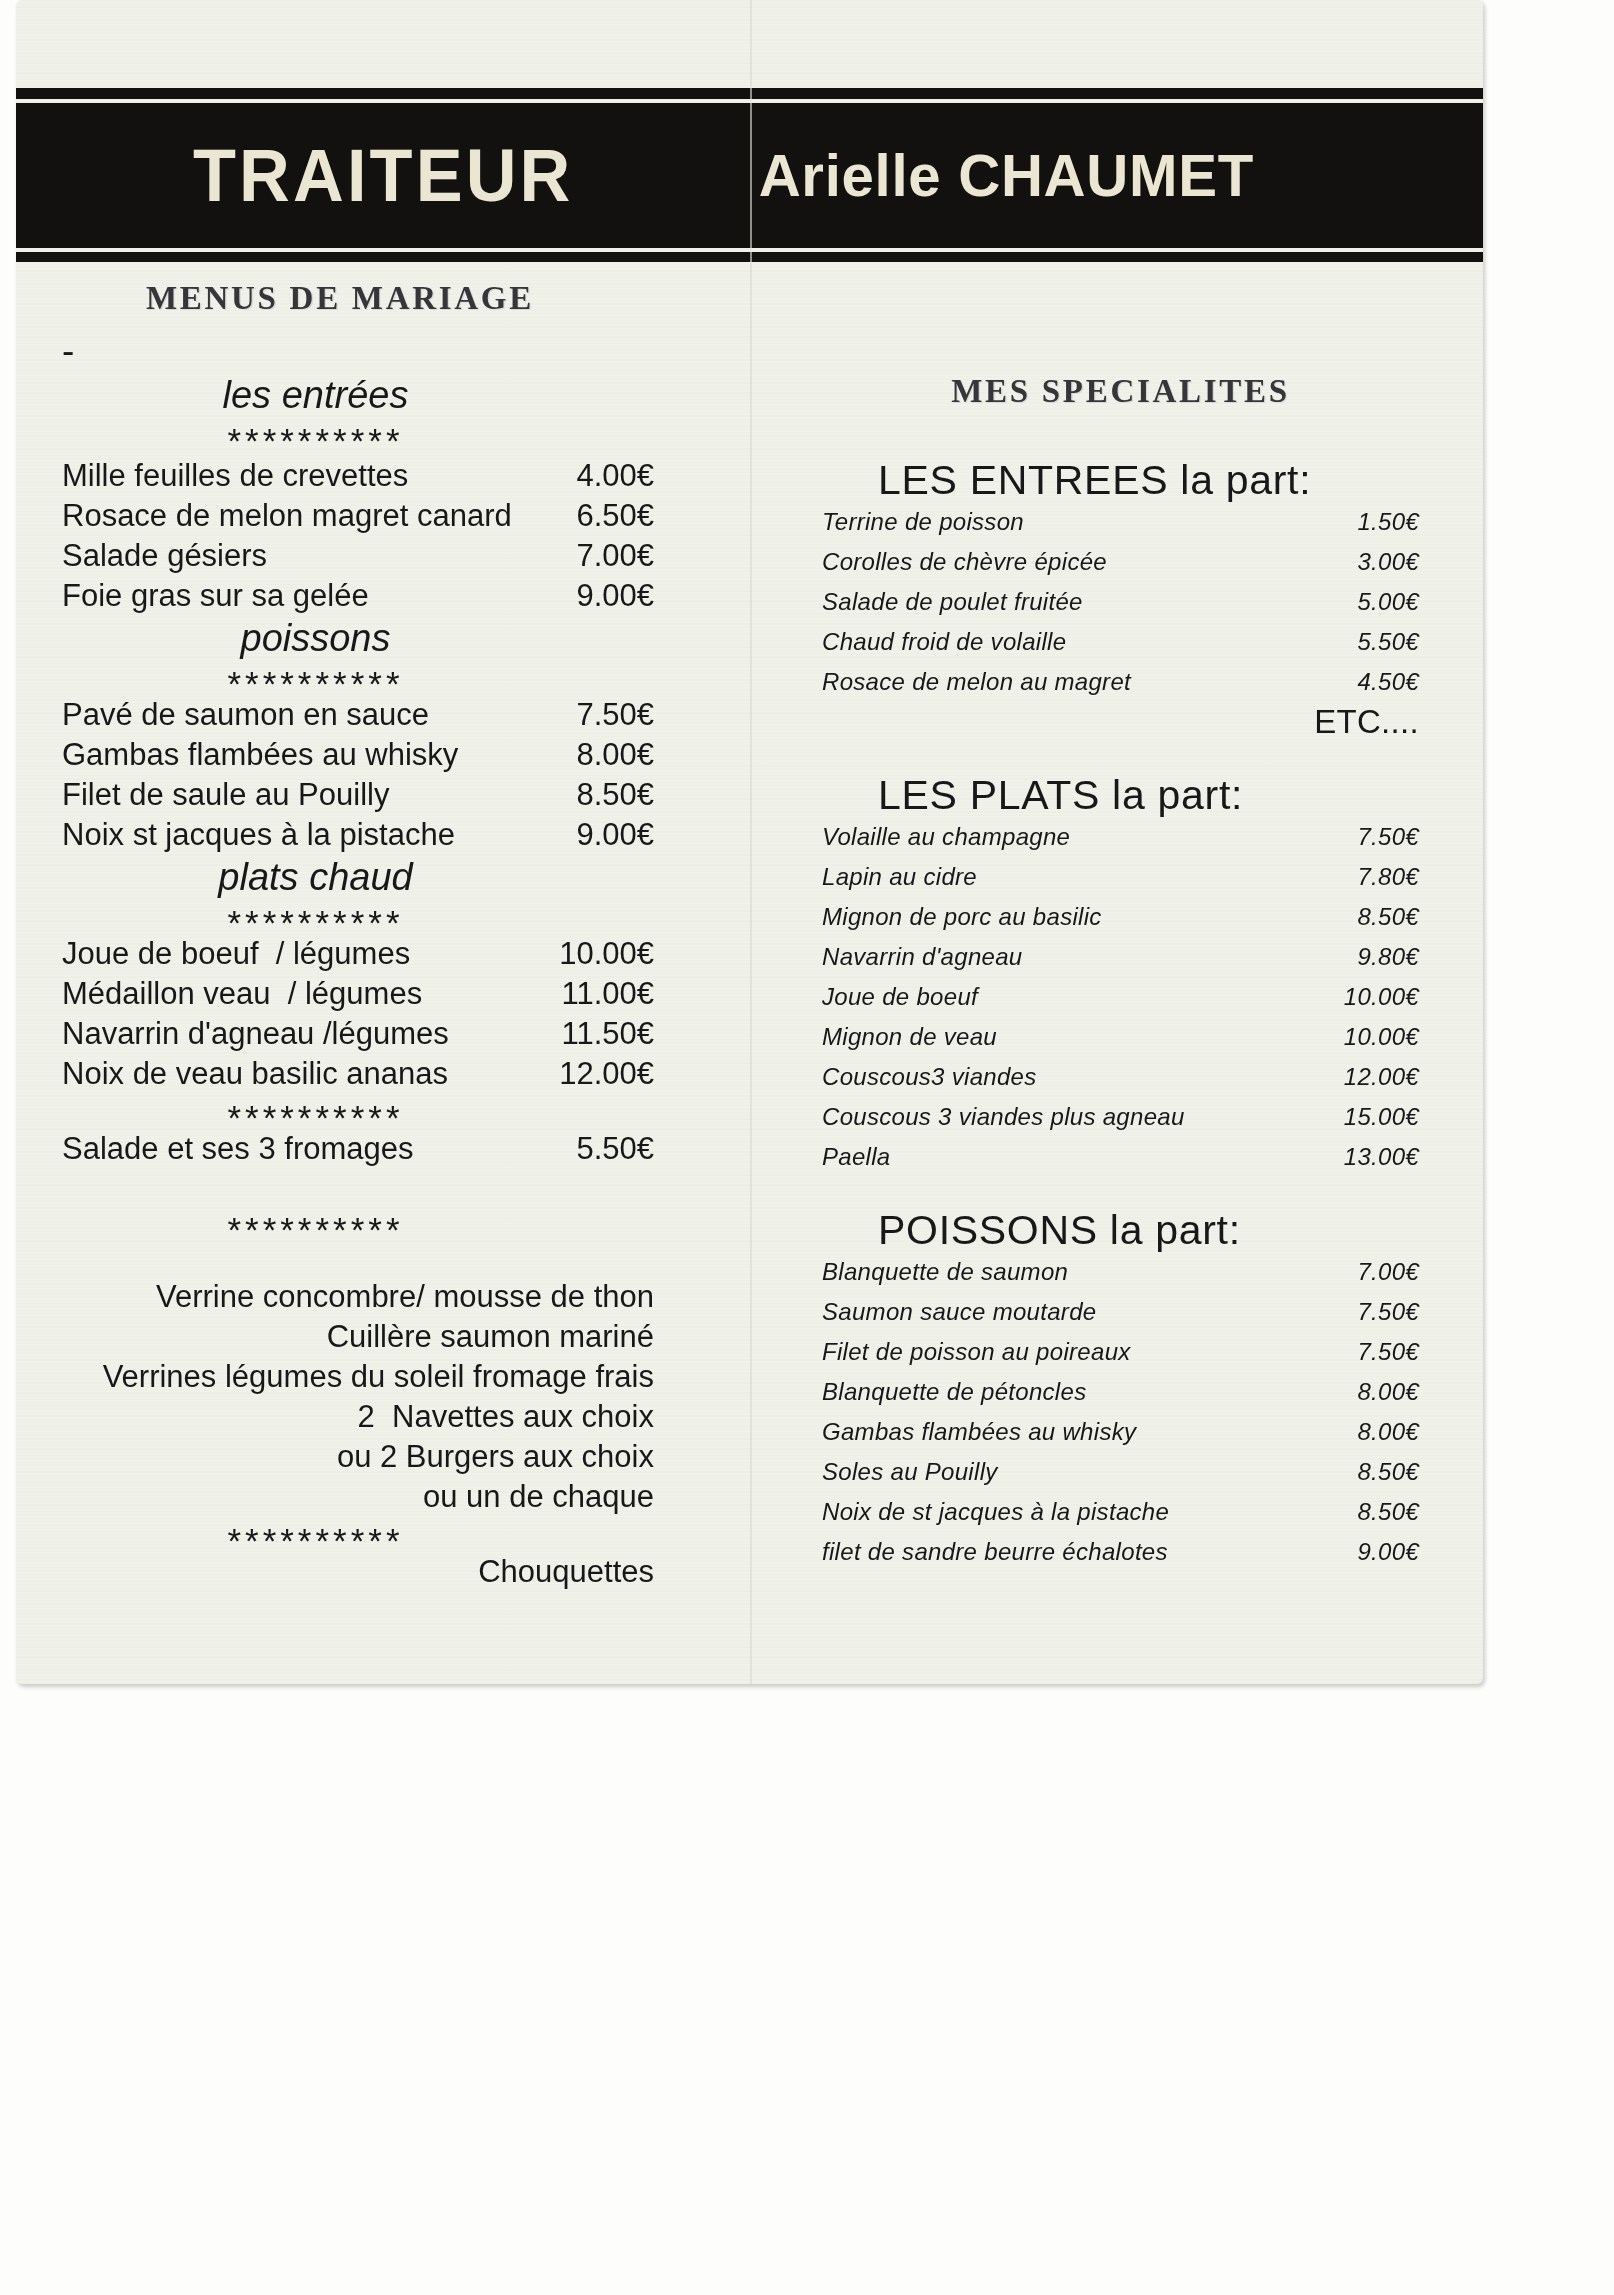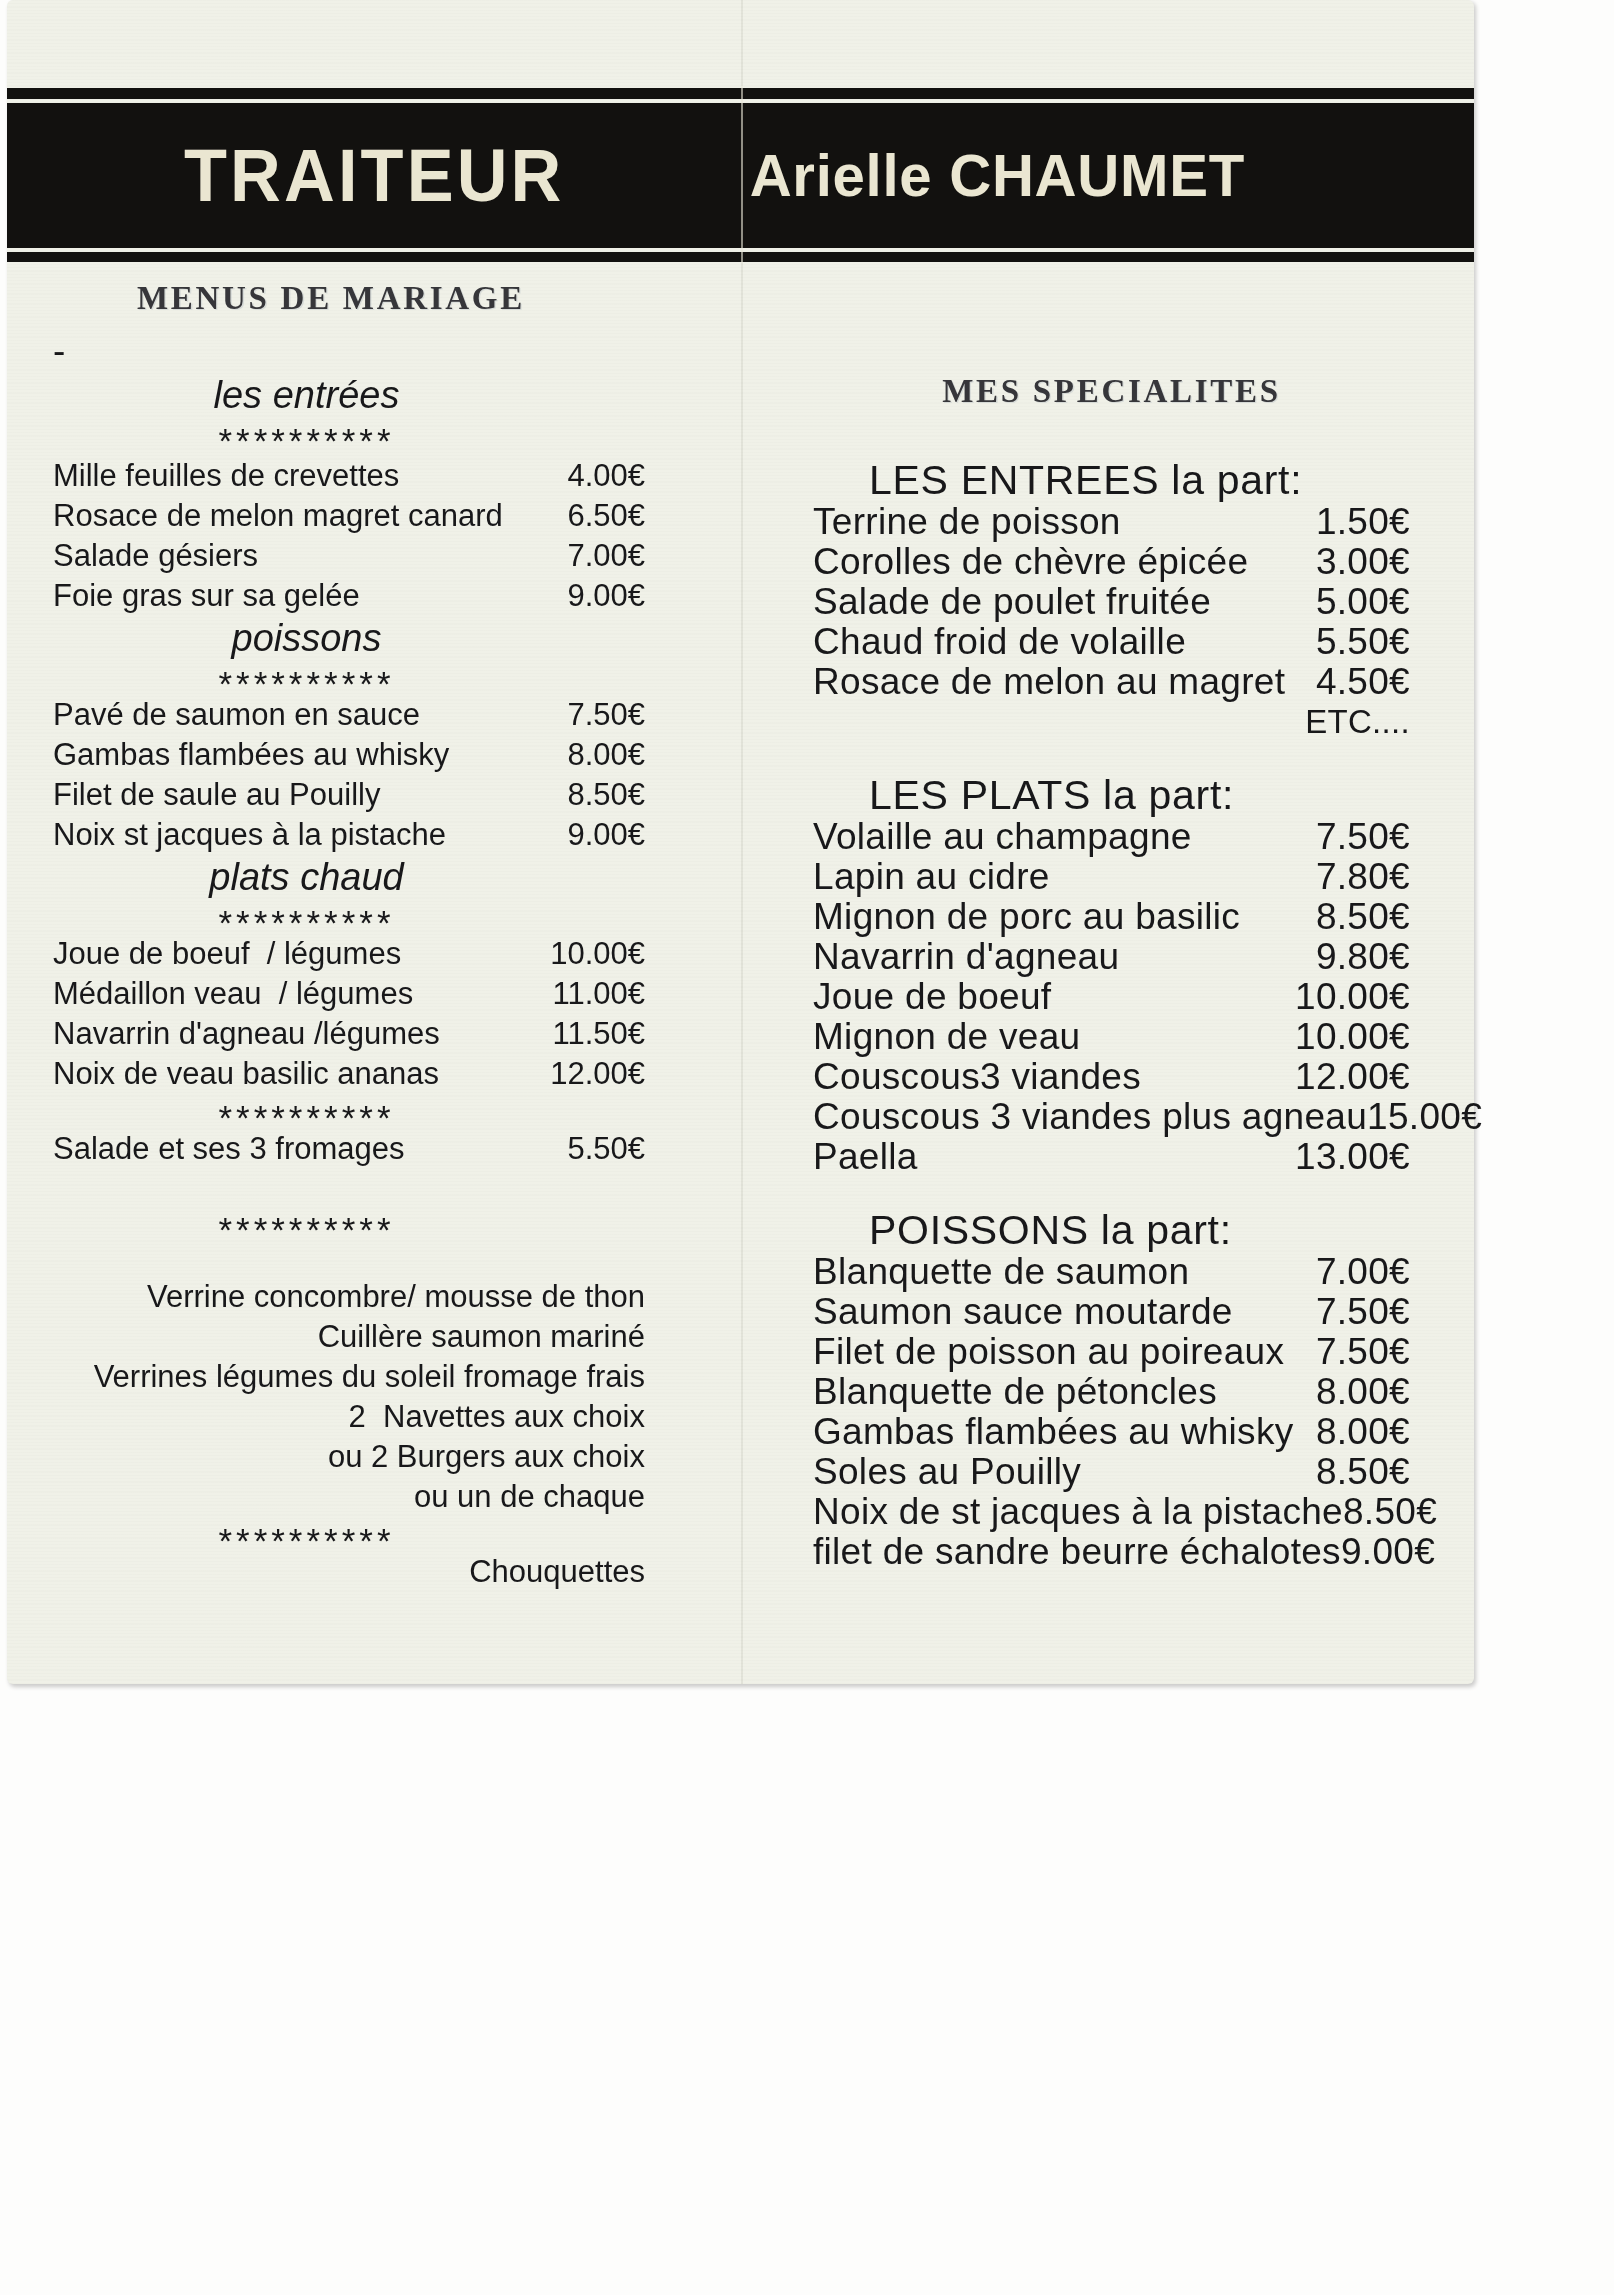--- a/index.html
+++ b/index.html
@@ -5,21 +5,21 @@
   html, body { margin: 0; padding: 0; }
   body {
     width: 1615px; height: 2295px;
     background: var(--scan-bg, #fdfdfc);
     font-family: "Liberation Sans", sans-serif;
     position: relative;
     overflow: hidden;
   }
   
   .paper {
-    position: absolute; left: 7px; top: 0;
+    position: absolute; left: 16px; top: 0;
     width: 1467px; height: 1684px;
     background: var(--paper, #f0f1e8);
     background-image: repeating-linear-gradient(0deg, rgba(0,0,0,0.013) 0 1.3px, transparent 1.3px 3.3px);
     box-shadow: 2px 2.7px 4.6px rgba(0,0,0,0.20);
     border-radius: 6px;
   }
   .top-margin { height: 88px; }
   .rule-thin-top { height: 11.3px; background: var(--band, #12110f); }
   .rule-gap { height: 4px; }
   .band {
@@ -78,21 +78,21 @@
     height: 35px; line-height: 48px;
     overflow: visible; white-space: pre;
   }
   .b-subheader2 {
     padding-left: 56px; font-size: 41px;
     height: 42px; line-height: 40px; letter-spacing: 0.7px;
     white-space: pre;
   }
   .b-item { display: flex; justify-content: space-between; align-items: baseline; text-align: right; }
   .col-left  .b-item { font-size: 31px; height: 40px; line-height: 40px; }
-  .col-right .b-item { font-size: 37px; height: 40px; line-height: 40px; letter-spacing: 0.3px; }
+  .col-right .b-item { font-size: 24px; height: 40px; line-height: 40px; letter-spacing: 0.3px; font-style: italic; }
   .item-name { white-space: pre; }
   .item-price { white-space: pre; }
 
   .b-line { font-size: 31px; height: 40px; line-height: 40px; white-space: pre; text-align: right; }
   .col-right .b-line { font-size: 33px; letter-spacing: 0.3px; }
   .b-line.forfait { font-size: 35px; }
 </style>
 </head>
 <body>
 

